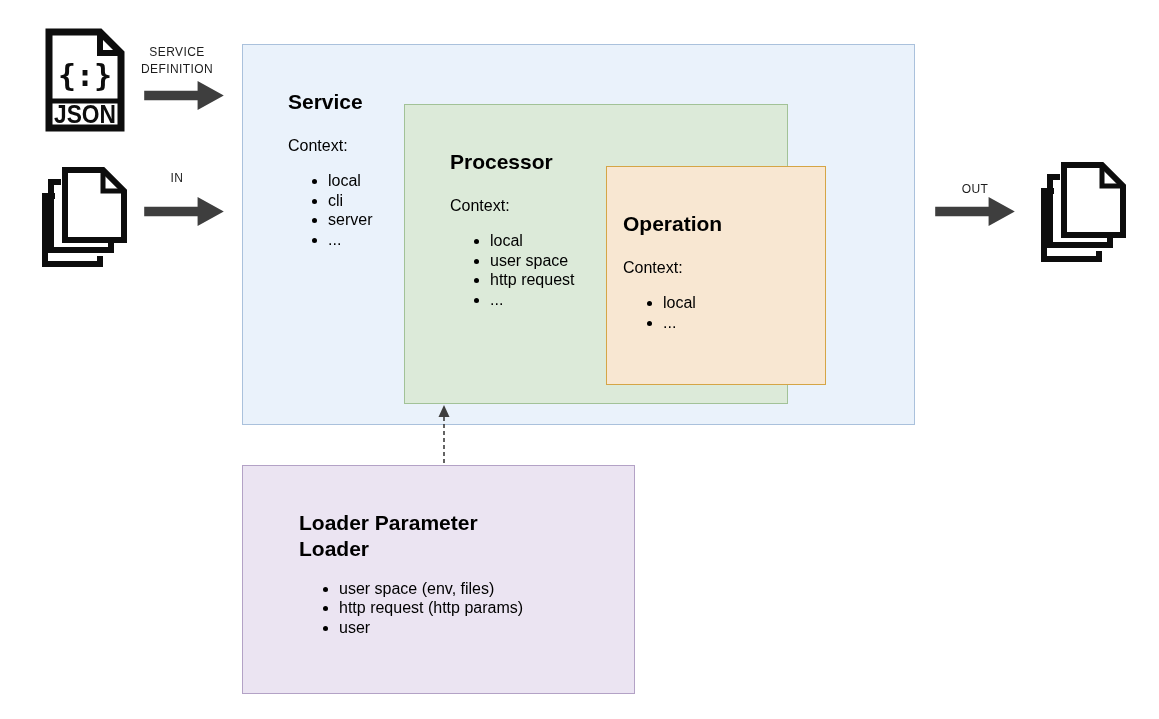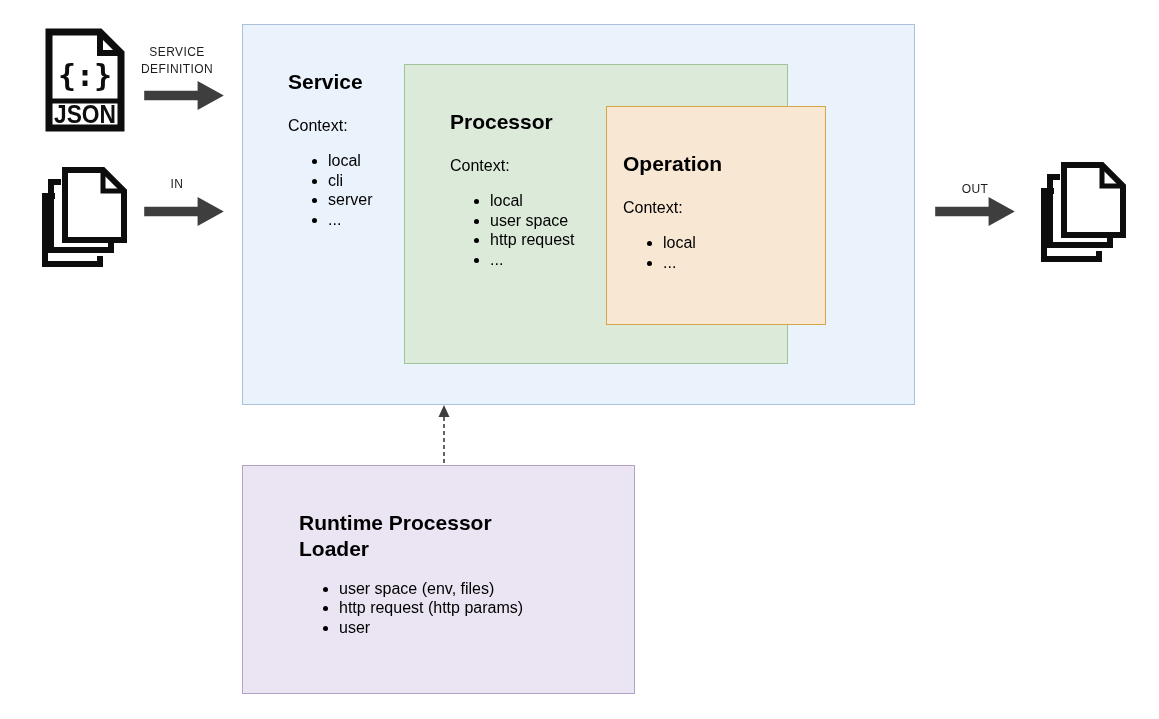--- a/index.html
+++ b/index.html
@@ -12,21 +12,21 @@
   }
   .abs { position:absolute; }
 
   
   .box { position:absolute; box-sizing:border-box; border:1px solid #999; }
   .box.service   { background:var(--service-fill,#eaf2fb);  border-color:var(--service-border,#aac1dc); }
   .box.processor { background:var(--processor-fill,#dcead9); border-color:var(--processor-border,#a2c297); }
   .box.operation { background:var(--operation-fill,#f8e7d2); border-color:var(--operation-border,#d5a546);padding-left:16px; }
   .box.loader    { background:var(--loader-fill,#ebe4f2);   border-color:var(--loader-border,#b3a2c6); }
 
-  .pad      { padding:44px 18px 0 45px; }
+  .pad      { padding:44px 18px 0 45px;margin-top:20px; }
   .pad-ldr  { padding:44px 18px 0 56px; }
   .box-title { font-size:21px; font-weight:bold; line-height:1.25; margin:0; }
   .loader .box-title { max-width:245px; }
   .ctx-label { font-size:16px; margin:22px 0 0; }
   .box ul    { font-size:16px; margin:16px 0 0; padding-left:40px; }
   .box li    { line-height:19.5px; }
 
   
   .flow-label {
     position:absolute; font-size:12px; letter-spacing:.4px;
@@ -52,21 +52,21 @@
     <line class="icon-stroke" stroke-width="5" x1="4" y1="73" x2="76" y2="73"></line>
     <text class="icon-text" x="40" y="58" font-size="30" text-anchor="middle" font-family="DejaVu Sans Mono, monospace">{:}</text>
     <text class="icon-text" x="40" y="95" font-size="25" text-anchor="middle" textLength="62" lengthAdjust="spacingAndGlyphs">JSON</text>
   </svg>
 
   <div class="flow-label" style="left:128px;top:44px;width:98px">SERVICE DEFINITION</div>
   <svg class="abs" style="left:143px;top:79px" width="82" height="33" viewBox="0 0 82 34">
     <polygon class="arrow-fill" points="0,12 55,12 55,2 82,17 55,32 55,22 0,22"></polygon>
   </svg>
 
-  <div class="flow-label" style="left:128px;top:176px;width:98px">IN</div>
+  <div class="flow-label" style="left:128px;top:170px;width:98px">IN</div>
   <svg class="abs" style="left:143px;top:195px" width="82" height="33" viewBox="0 0 82 34">
     <polygon class="arrow-fill" points="0,12 55,12 55,2 82,17 55,32 55,22 0,22"></polygon>
   </svg>
   <svg class="abs" style="left:37px;top:167px" width="92" height="102" viewBox="0 0 92 102">
     <path class="icon-stroke" stroke-width="6" d="M 18 29 H 8 V 97 H 63 V 89"></path>
     <path class="icon-stroke" stroke-width="6" d="M 24 15 H 14 V 83 H 74 V 75"></path>
     <path class="icon-stroke icon-fillwht" stroke-width="6" d="M 28 3 H 66 L 87 24 V 73 H 28 Z"></path>
     <path class="icon-stroke" stroke-width="5" d="M 66 3 V 24 H 87"></path>
   </svg>
 
@@ -111,21 +111,21 @@
     <path class="icon-stroke icon-fillwht" stroke-width="6" d="M 28 3 H 66 L 87 24 V 73 H 28 Z"></path>
     <path class="icon-stroke" stroke-width="5" d="M 66 3 V 24 H 87"></path>
   </svg>
 
   <svg class="abs" style="left:436px;top:405px" width="16" height="60" viewBox="0 0 16 60">
     <line class="dash-line" x1="8" y1="12" x2="8" y2="60"></line>
     <polygon class="dash-head" points="8,0 2.5,12 13.5,12"></polygon>
   </svg>
 
   <div class="box loader pad-ldr" style="left:242px;top:465px;width:393px;height:229px">
-    <h2 class="box-title">Runtime Processor Loader</h2>
+    <h2 class="box-title">Loader Parameter Loader</h2>
     <ul>
         <li>user space (env, files)</li>
         <li>http request (http params)</li>
         <li>user</li>
       </ul>
   </div>
 
 </div>
 
 </body></html>

